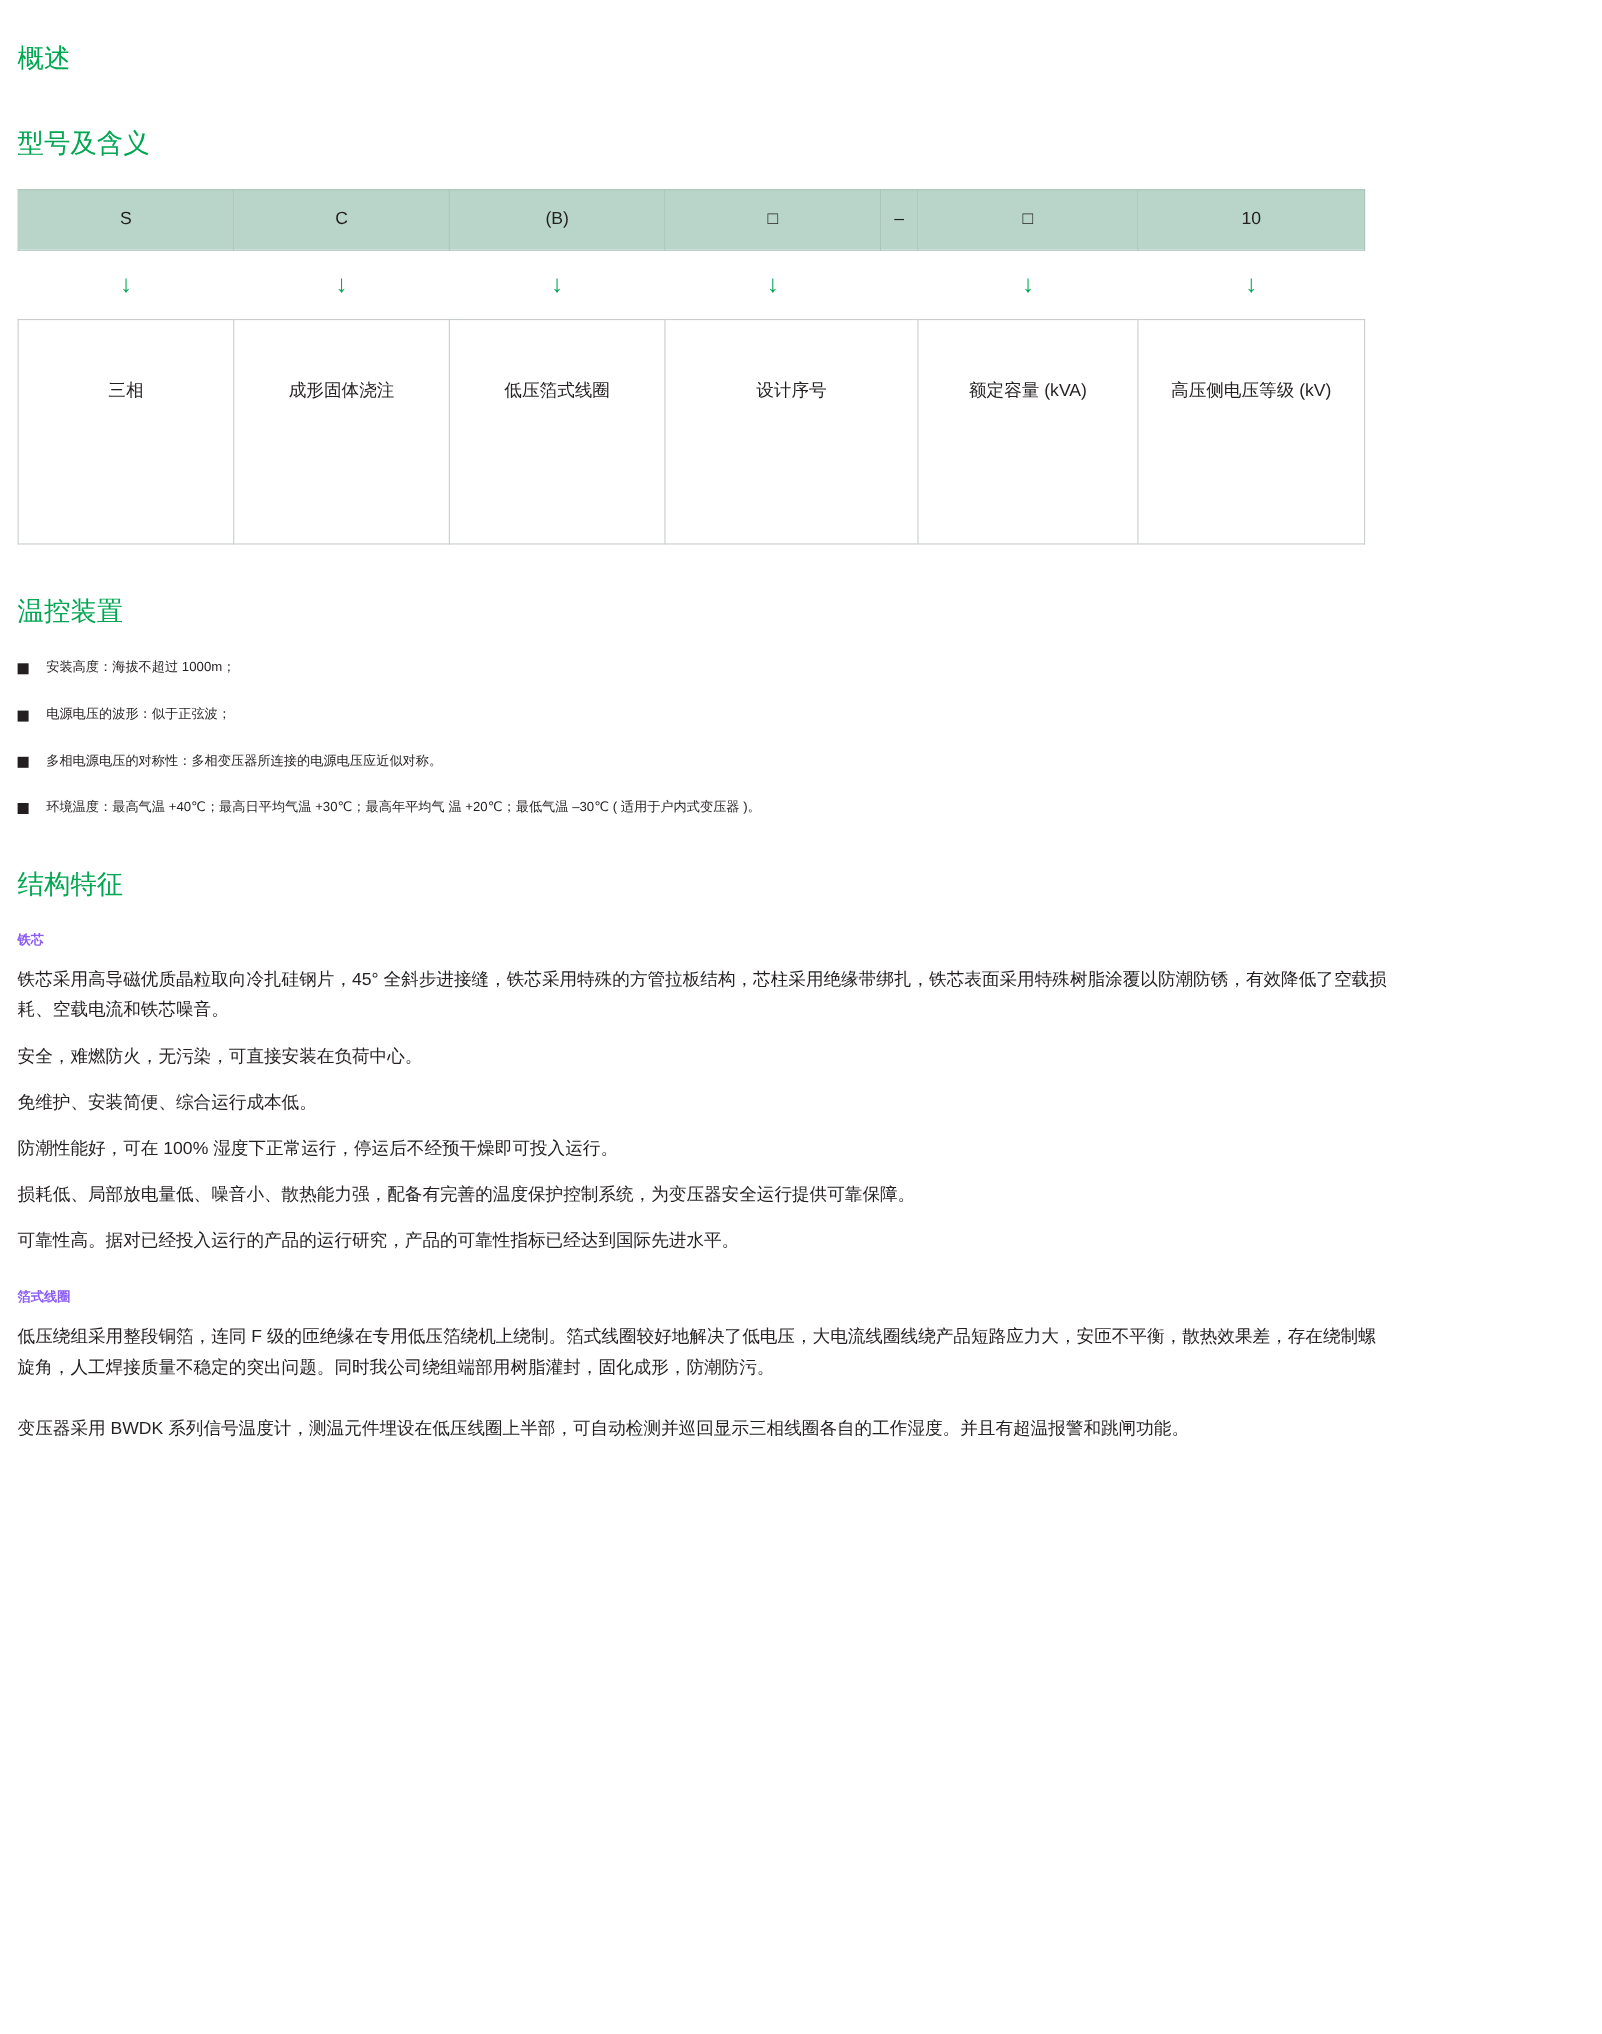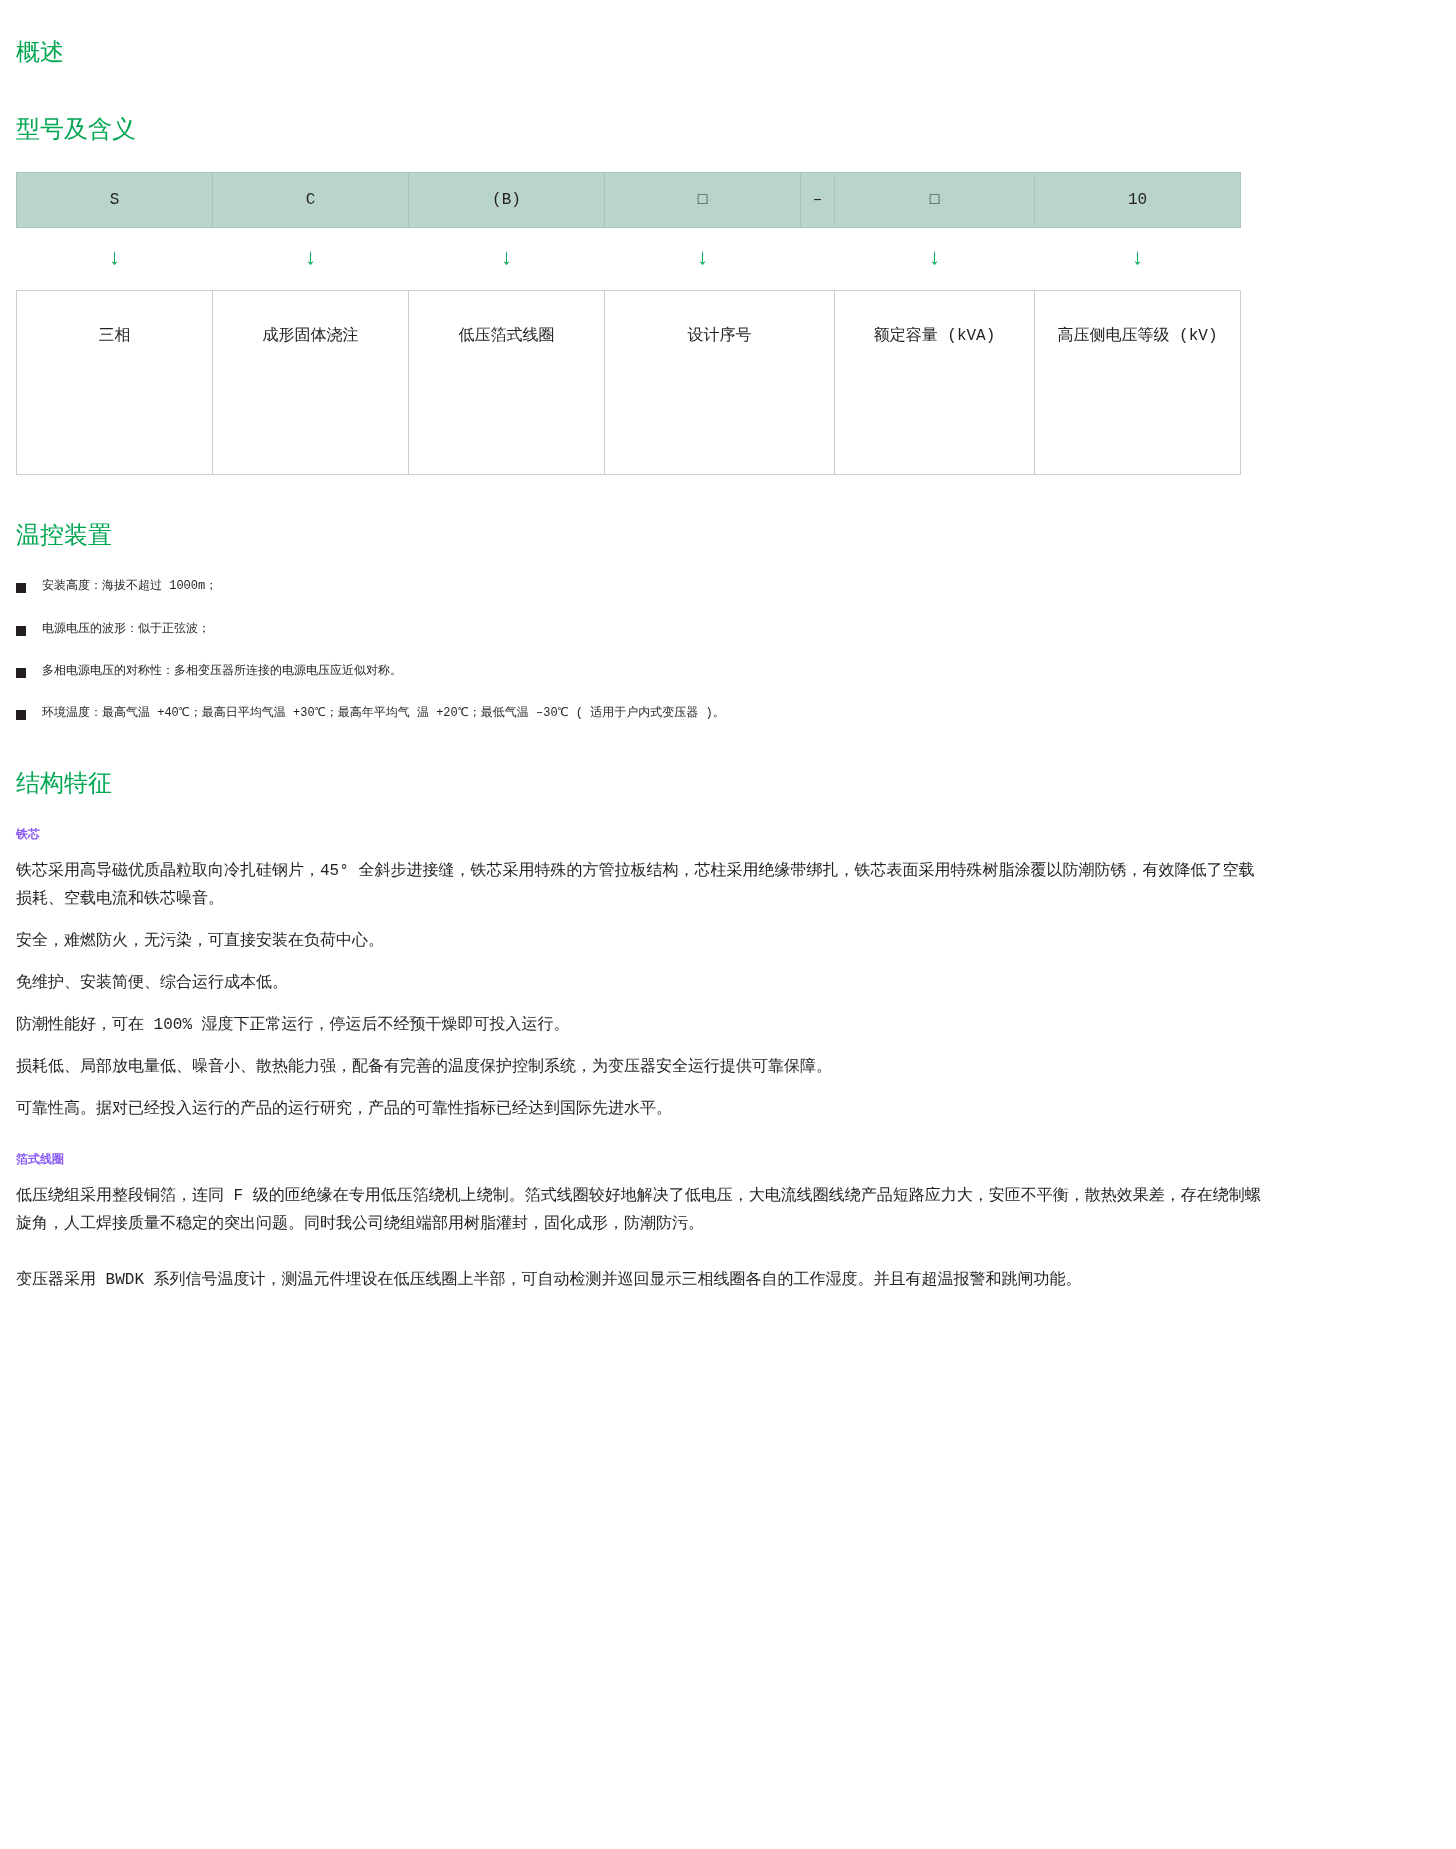--- a/index.html
+++ b/index.html
@@ -11,21 +11,20 @@
     width: 1456px;
     min-height: 1849px;
     font-family: "Liberation Sans", "DejaVu Sans", sans-serif;
     color: #231f20;
     -webkit-font-smoothing: antialiased;
   }
   .page {
     padding: 40px 16px 0 16px;
     box-sizing: border-box;
     width: 1280px;
-    font-family: Liberation Mono, monospace;
   }
   h2.section-title {
     color: #00a651;
     font-size: 24px;
     font-weight: 400;
     margin: 0 0 26px 0;
     line-height: 1.2;
   }
   .section {
     margin-bottom: 48px;
@@ -58,21 +57,21 @@
   .model-table tr.arrows td {
     border: none;
     height: 60px;
     color: #00a651;
     font-size: 20px;
     background: #ffffff;
   }
   .model-table tr.labels td {
     height: 148px;
     vertical-align: top;
-    padding-top: 34px;
+    padding-top: 54px;
     font-size: 16px;
   }
   .arrow-glyph {
     color: #00a651;
     font-size: 22px;
     line-height: 1;
     display: inline-block;
   }
   
   ul.cond-list {

